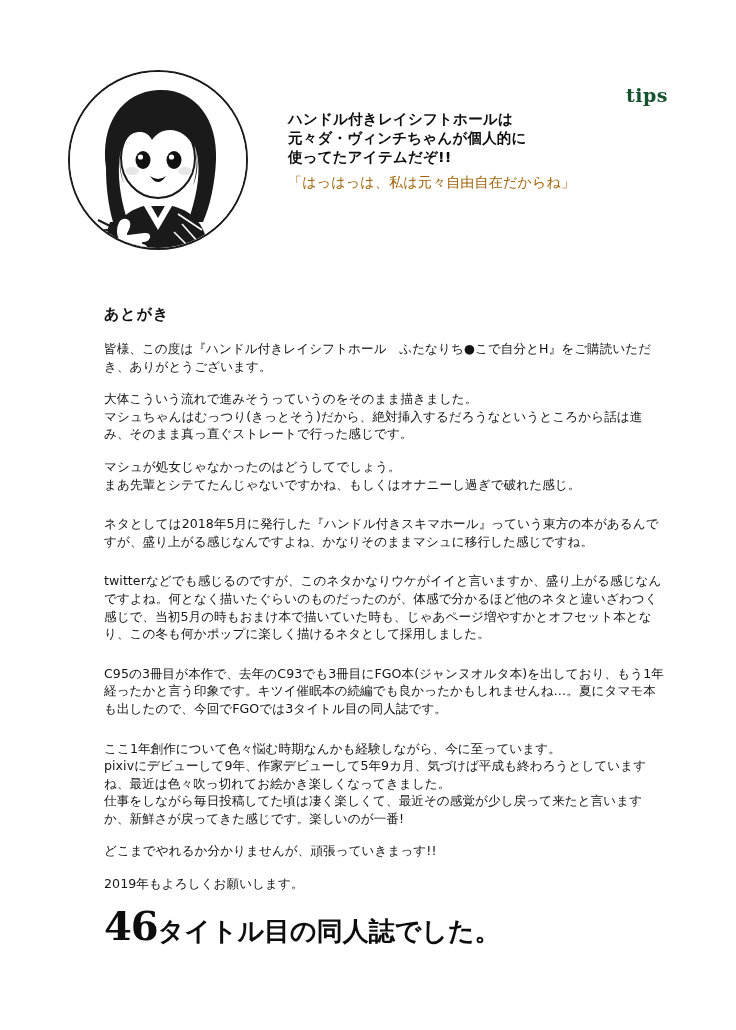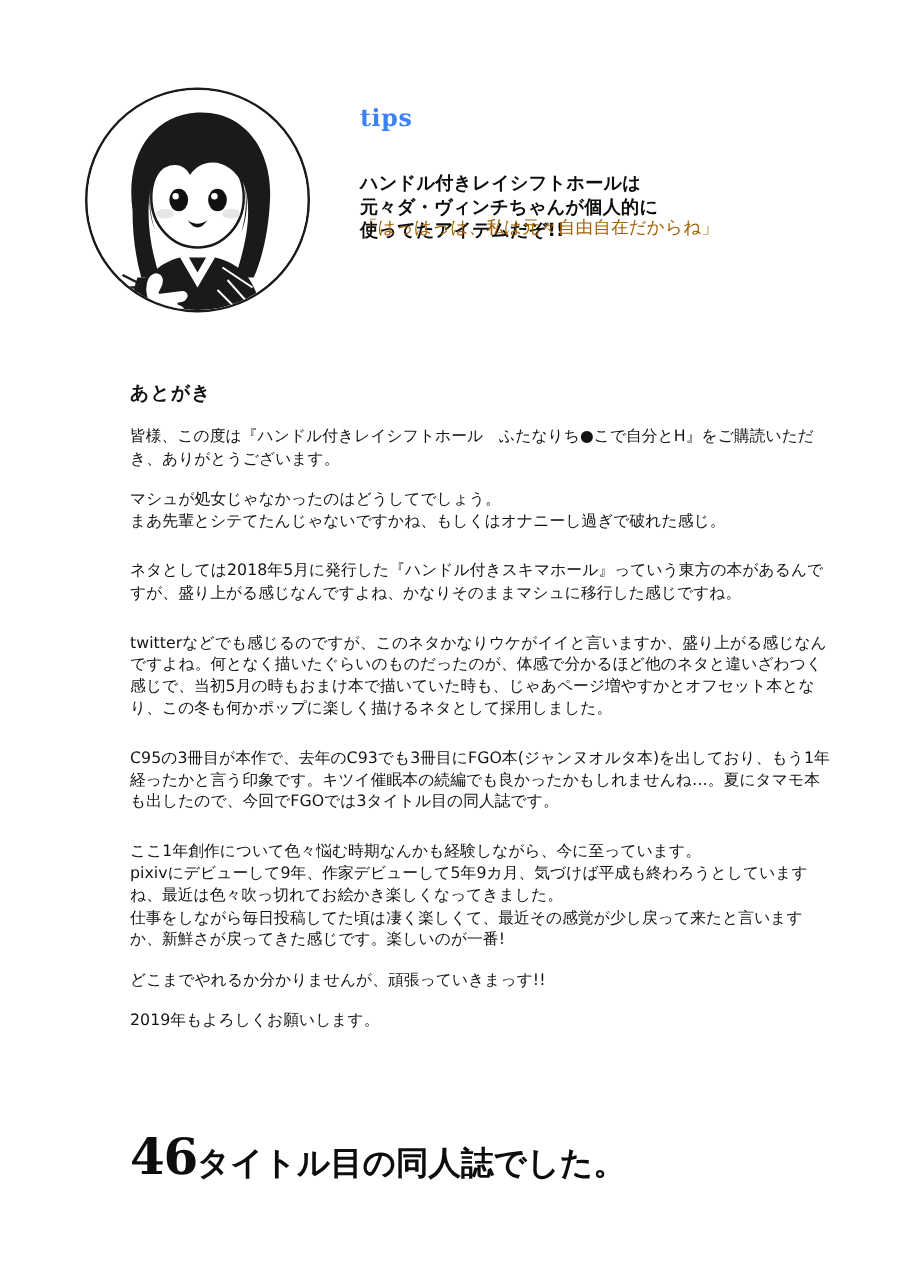--- a/index.html
+++ b/index.html
@@ -42,32 +42,32 @@
     background: #ffffff;
     overflow: hidden;
   }
   .avatar-svg { display: block; }
 
   .tips-title {
     position: absolute;
     left: 288px;
     top: 26px;
     width: 380px;
-    text-align: left;
+    text-align: right;
     font-family: "DejaVu Serif", "Liberation Serif", serif;
     font-weight: bold;
     font-size: 19px;
     letter-spacing: 0.5px;
-    color: #3b82f6;
+    color: #14532d;
   }
 
   .tips-lines {
     position: absolute;
     left: 288px;
-    top: 80px;
+    top: 52px;
     width: 400px;
     font-weight: bold;
     font-size: 14.5px;
     line-height: 19px;
     color: #0d0d0d;
     letter-spacing: 0.2px;
   }
   .tips-quote {
     position: absolute;
     left: 288px;
@@ -185,20 +185,21 @@
     <div>使ってたアイテムだぞ!!</div>
   </div>
 
   <div class="tips-quote">「はっはっは、私は元々自由自在だからね」</div>
 </div>
 
 <div class="afterword">
   <div class="afterword-heading">あとがき</div>
 
   <p class="para">皆様、この度は『ハンドル付きレイシフトホール　ふたなりち●こで自分とH』をご購読いただき、ありがとうございます。</p>
+  <p class="para">大体こういう流れで進みそうっていうのをそのまま描きました。<br>マシュちゃんはむっつり(きっとそう)だから、絶対挿入するだろうなというところから話は進み、そのまま真っ直ぐストレートで行った感じです。</p>
   <p class="para gap-large">マシュが処女じゃなかったのはどうしてでしょう。<br>まあ先輩とシテてたんじゃないですかね、もしくはオナニーし過ぎで破れた感じ。</p>
   <p class="para gap-large">ネタとしては2018年5月に発行した『ハンドル付きスキマホール』っていう東方の本があるんですが、盛り上がる感じなんですよね、かなりそのままマシュに移行した感じですね。</p>
   <p class="para gap-large">twitterなどでも感じるのですが、このネタかなりウケがイイと言いますか、盛り上がる感じなんですよね。何となく描いたぐらいのものだったのが、体感で分かるほど他のネタと違いざわつく感じで、当初5月の時もおまけ本で描いていた時も、じゃあページ増やすかとオフセット本となり、この冬も何かポップに楽しく描けるネタとして採用しました。</p>
   <p class="para gap-large">C95の3冊目が本作で、去年のC93でも3冊目にFGO本(ジャンヌオルタ本)を出しており、もう1年経ったかと言う印象です。キツイ催眠本の続編でも良かったかもしれませんね…。夏にタマモ本も出したので、今回でFGOでは3タイトル目の同人誌です。</p>
   <p class="para">ここ1年創作について色々悩む時期なんかも経験しながら、今に至っています。<br>pixivにデビューして9年、作家デビューして5年9カ月、気づけば平成も終わろうとしていますね、最近は色々吹っ切れてお絵かき楽しくなってきました。<br>仕事をしながら毎日投稿してた頃は凄く楽しくて、最近その感覚が少し戻って来たと言いますか、新鮮さが戻ってきた感じです。楽しいのが一番!</p>
   <p class="para">どこまでやれるか分かりませんが、頑張っていきまっす!!</p>
   <p class="para">2019年もよろしくお願いします。</p>
 </div>
 
 <div class="footer-line">

